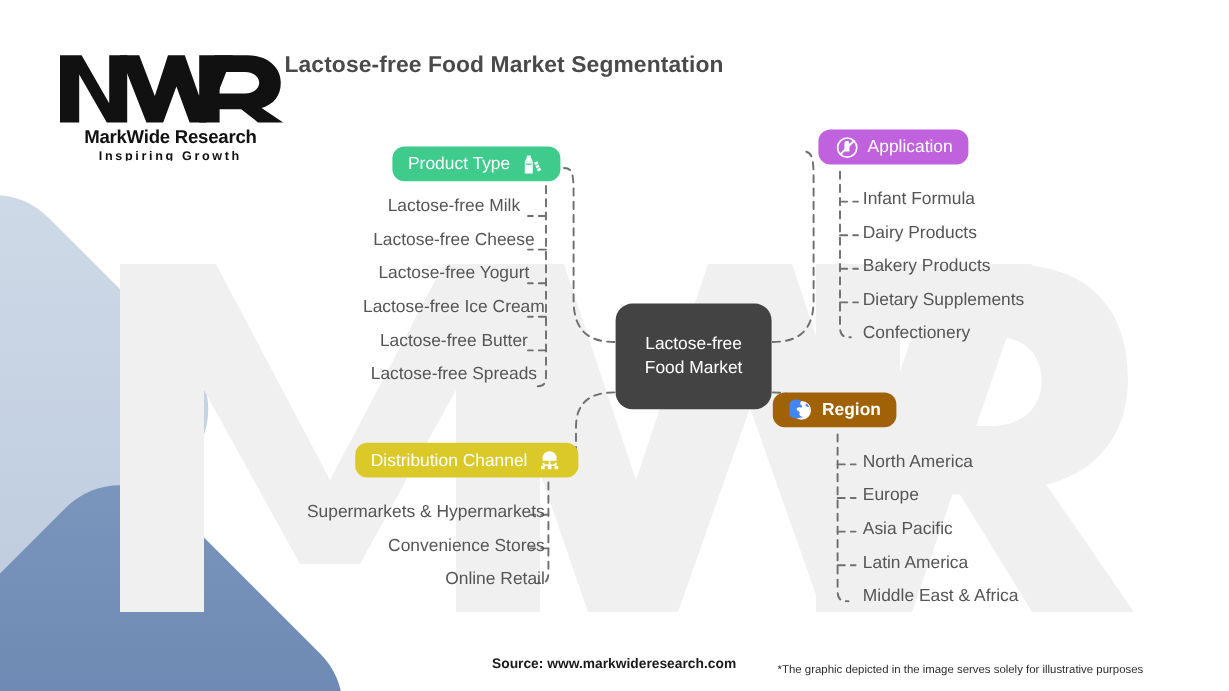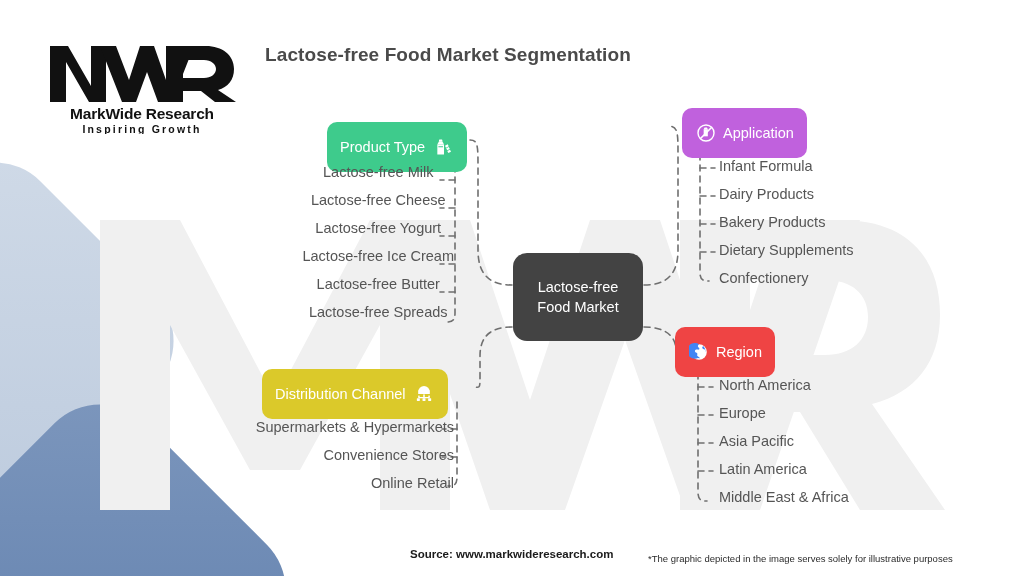--- a/index.html
+++ b/index.html
@@ -64,21 +64,20 @@
   .chart-title {
     position: absolute;
     left: 0;
     top: 44px;
     width: 840px;
     text-align: center;
     font-size: 19px;
     font-weight: bold;
     color: #4a4a4a;
     letter-spacing: .1px;
-    padding-left: 28px;
   }
 
   
   .connectors {
     position: absolute;
     left: 0;
     top: 0;
     width: 1024px;
     height: 576px;
     pointer-events: none;
@@ -101,44 +100,44 @@
     font-size: 14.5px;
     line-height: 20px;
     text-align: center;
   }
 
   
   .badge {
     position: absolute;
     display: flex;
     align-items: center;
-    height: 50px;
+    height: 29px;
     border-radius: 10px;
     padding: 0 13px;
     color: #ffffff;
     font-size: 14.5px;
     white-space: nowrap;
     box-sizing: border-box;
   }
   .badge .badge-label { display: inline-block; }
   .badge .badge-icon {
     display: inline-flex;
     align-items: center;
     justify-content: center;
     width: 21px;
     height: 21px;
     flex: 0 0 auto;
   }
   .badge.icon-right .badge-icon { margin-left: 8px; }
   .badge.icon-left  .badge-icon { margin-right: 7px; }
 
   #badge-product      { left: 327px; top: 122px; background: #3ecb8c; }
-  #badge-distribution { left: 262px; top: 369px; background: #dbc92a; }
+  #badge-distribution { left: 296px; top: 369px; background: #dbc92a; }
   #badge-application  { left: 682px; top: 108px; background: #c061dd; }
-  #badge-region       { left: 675px; top: 327px; background: #ef4444; }
+  #badge-region       { left: 644px; top: 327px; background: #a16207; font-weight: bold; }
 
   
   .leaf-list {
     position: absolute;
     display: flex;
     flex-direction: column;
   }
   .leaf-item {
     font-size: 14.5px;
     color: #555555;

